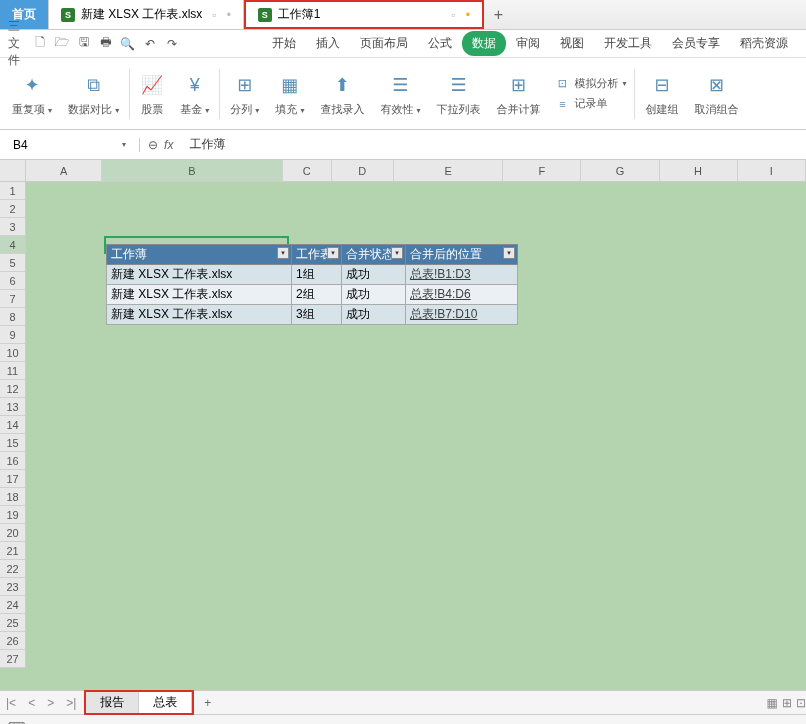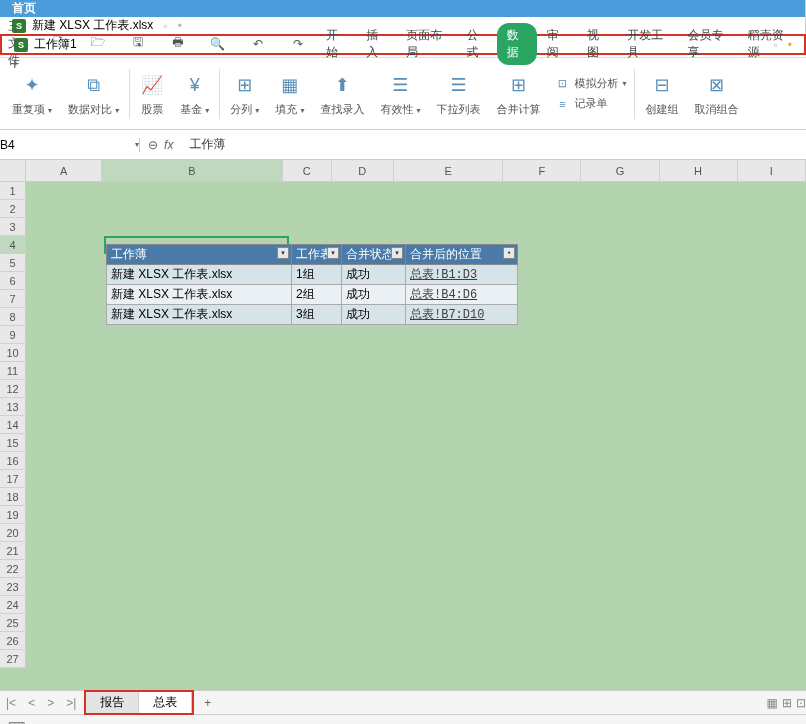--- a/index.html
+++ b/index.html
@@ -1,51 +1,51 @@
 <!DOCTYPE html>
 <html><head>
   <meta charset="utf-8">
   <style>
     * { box-sizing: border-box; margin: 0; padding: 0; }
     body { font-family: "Microsoft YaHei", Arial, sans-serif; font-size: 12px; background: #fff; width: 806px; height: 724px; overflow: hidden; }
     
     
-    .top-tabs { display: flex; height: 30px; background: linear-gradient(#f5f5f5, #eaeaea); border-bottom: 1px solid #ccc; align-items: stretch; flex-direction: column; }
+    .top-tabs { display: flex; height: 30px; background: linear-gradient(#f5f5f5, #eaeaea); border-bottom: 1px solid #ccc; align-items: stretch; }
     .top-tab { display: flex; align-items: center; padding: 0 12px; border-right: 1px solid #ccc; cursor: pointer; background: #fff; gap: 6px; }
     .top-tab.home { background: #4a9cdb; color: #fff; font-weight: bold; }
     .top-tab.active { border: 2px solid #d93025; background: #fff; }
     .file-icon { width: 14px; height: 14px; background: #2e7d32; border-radius: 2px; display: flex; align-items: center; justify-content: center; color: #fff; font-size: 9px; font-weight: bold; }
     .tab-dot-orange { color: #f5a623; margin-left: 4px; }
     .tab-dot-gray { color: #bbb; margin-left: 4px; }
     .tab-add { display: flex; align-items: center; padding: 0 10px; cursor: pointer; font-size: 16px; color: #666; }
     
     
     .menu-bar { display: flex; height: 28px; align-items: center; padding: 0 8px; gap: 4px; border-bottom: 1px solid #e0e0e0; }
-    .menu-left { display: flex; align-items: center; gap: 20px; }
+    .menu-left { display: flex; align-items: center; gap: 2px; }
     .menu-icon-btn { width: 20px; height: 20px; display: flex; align-items: center; justify-content: center; cursor: pointer; color: #555; }
     .menu-spacer { flex: 1; }
     .menu-tabs { display: flex; gap: 0; }
     .menu-tab { padding: 4px 10px; cursor: pointer; color: #444; }
     .menu-tab.active { background: #2aa562; color: #fff; border-radius: 12px; }
     
     
     .ribbon { display: flex; height: 72px; border-bottom: 1px solid #ccc; align-items: center; padding: 4px 6px; gap: 4px; }
     .ribbon-group { display: flex; flex-direction: column; align-items: center; justify-content: center; height: 60px; padding: 0 6px; cursor: pointer; gap: 2px; }
     .ribbon-group .icon-area { height: 30px; display: flex; align-items: center; justify-content: center; gap: 2px; }
     .ribbon-group .label { font-size: 11px; color: #555; }
     .ribbon-sep { width: 1px; height: 50px; background: #ddd; }
     .ribbon-icon { width: 24px; height: 24px; display: flex; align-items: center; justify-content: center; font-size: 18px; color: #5a8fb8; }
     .ribbon-small-group { display: flex; flex-direction: column; gap: 2px; padding: 0 4px; font-size: 11px; color: #555; }
     .ribbon-small-item { display: flex; align-items: center; gap: 4px; cursor: pointer; height: 18px; }
     .small-icon { width: 16px; height: 16px; display: flex; align-items: center; justify-content: center; color: #5a8fb8; }
     .dropdown-arrow { font-size: 8px; color: #666; }
     
     
     .formula-bar { display: flex; height: 30px; align-items: center; border-bottom: 1px solid #ccc; }
-    .name-box { width: 140px; border-right: 1px solid #ccc; padding: 0 0; display: flex; align-items: center; justify-content: space-between; }
+    .name-box { width: 140px; border-right: 1px solid #ccc; padding: 0 13px; display: flex; align-items: center; justify-content: space-between; }
     .fx-area { padding: 0 8px; display: flex; align-items: center; gap: 6px; color: #666; }
     .formula-input { flex: 1; padding: 0 8px; color: #333; }
     
     
     .grid-container { display: flex; height: 530px; background: #b4d4b0; position: relative; }
     .corner { width: 26px; height: 22px; background: #e8e8e8; border-right: 1px solid #ccc; border-bottom: 1px solid #ccc; }
     .row-header { height: 18px; display: flex; align-items: center; justify-content: center; font-size: 11px; color: #555; border-bottom: 1px solid #d0d0d0; border-right: 1px solid #ccc; background: #e8e8e8; }
     .row-header.active { background: #c0d8c0; }
     .grid-main { flex: 1; display: flex; flex-direction: column; overflow: hidden; }
     .col-headers { display: flex; height: 22px; background: #e8e8e8; }
@@ -57,21 +57,21 @@
     .data-table tr { height: 18px; }
     .data-table th { background: #4a7ba8; color: #fff; font-weight: normal; text-align: left; padding: 1px 4px; border: 1px solid #888; position: relative; }
     .data-table td { padding: 1px 4px; border: 1px solid #aaa; }
     .data-table tr.odd td { background: #d6e4ea; }
     .data-table tr.even td { background: #eaf0f3; }
     .filter-btn { position: absolute; right: 2px; top: 2px; width: 12px; height: 12px; background: #e8e8e8; border: 1px solid #888; font-size: 7px; display: flex; align-items: center; justify-content: center; color: #333; cursor: pointer; }
     .link-cell { color: #404040; text-decoration: underline; cursor: pointer; }
     .col-b { width: 185px; }
     .col-c { width: 50px; margin-top: 21px; }
     .col-d { width: 64px; }
-    .col-e { width: 112px; font-family: Liberation Mono, monospace; }
+    .col-e { width: 112px; }
     .selection-border { position: absolute; border: 2px solid #2aa562; pointer-events: none; }
     
     
     .sheet-tabs-bar { display: flex; height: 24px; border-top: 1px solid #ccc; align-items: center; background: #f5f5f5; }
     .sheet-nav-btn { padding: 0 6px; cursor: pointer; color: #888; }
     .sheet-tabs-box { display: flex; border: 2px solid #d93025; margin: 0 2px; }
     .sheet-tab { padding: 2px 14px; cursor: pointer; border-right: 1px solid #ccc; background: #fff; font-size: 12px; }
     .sheet-tab.active-sheet { background: #e4e4e4; }
     .sheet-add { padding: 0 8px; cursor: pointer; color: #666; }
     

